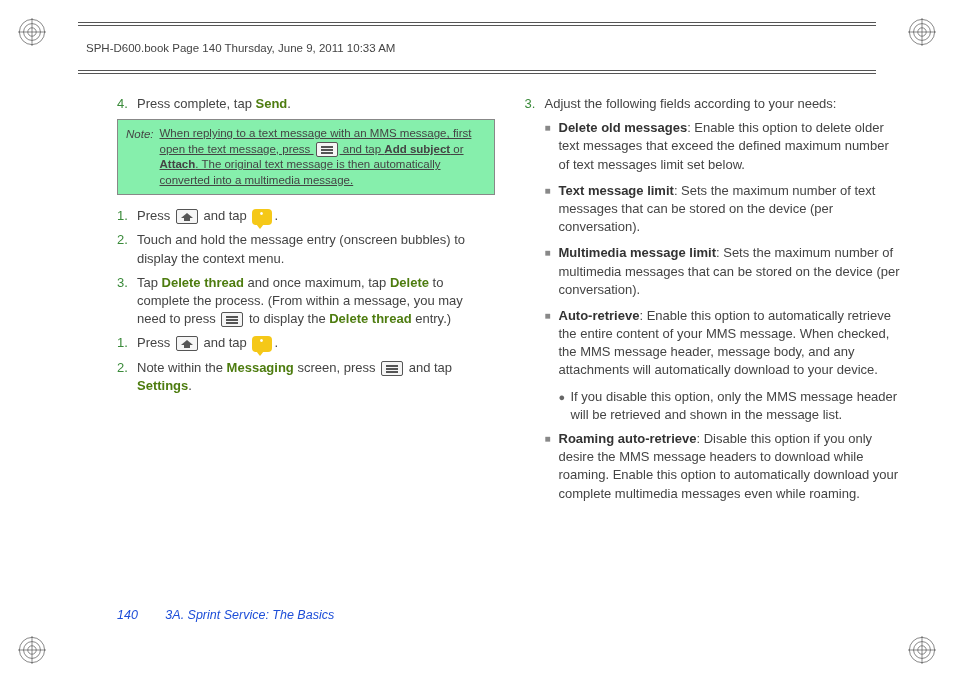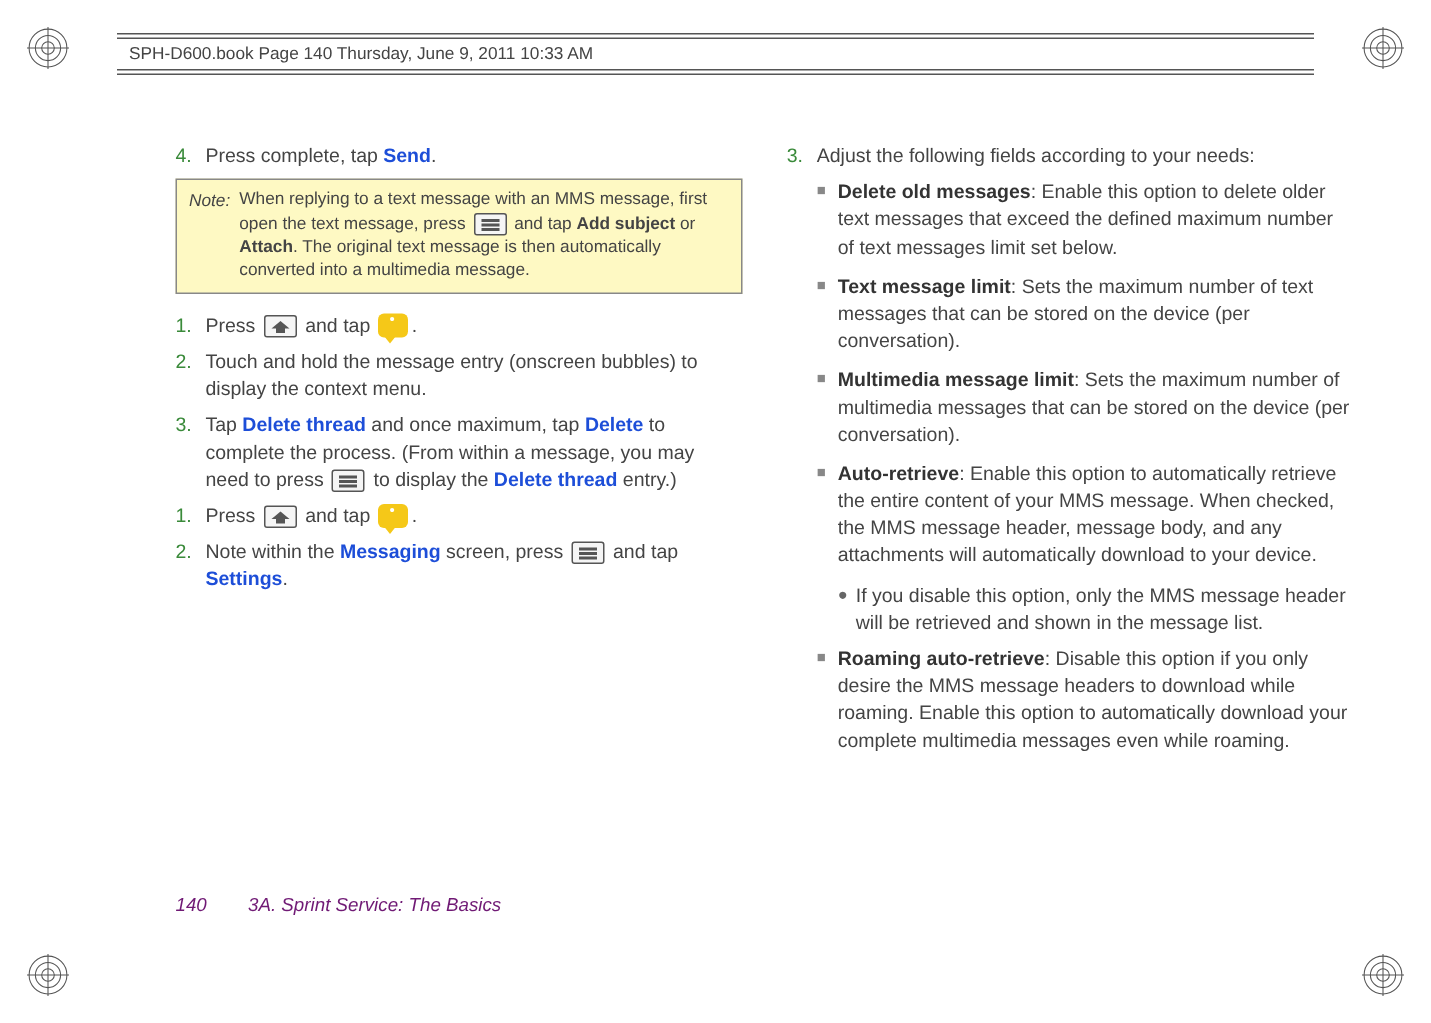--- a/index.html
+++ b/index.html
@@ -22,54 +22,54 @@
   .rm-tr { top: 18px; right: 18px; }
   .rm-bl { bottom: 18px; left: 18px; }
   .rm-br { bottom: 18px; right: 18px; }
   .header-box {
     position: absolute;
     top: 22px;
     left: 78px;
     right: 78px;
   }
   .header-box .t1 { border-top:1px solid #555; height:3px;}
-  .header-box .t2 { border-top:1px solid #555; padding:4px 8px; font-size:11.5px; color:#444;}
+  .header-box .t2 { border-top:1px solid #555; padding:16px 8px; font-size:11.5px; color:#444;}
   .header-box .t3 { border-top:1px solid #555; height:3px;}
   .header-box .t4 { border-top:1px solid #555; height:0;}
 
   .page {
     position: absolute;
     top: 95px;
     left: 117px;
     right: 52px;
     bottom: 58px;
     display: flex;
     gap: 30px;
   }
   .col {
     flex: 1;
     line-height: 1.4;
   }
   .step-line { display: flex; margin-bottom: 6px; align-items:flex-start;}
   .step-num { color: #3a8a3a; font-weight: normal; width: 20px; flex-shrink:0; font-size:13px;}
   .step-body { flex:1; color:#444; font-size:13px; }
-  .step-body .b { font-weight: bold; color:#1d4ed8; }
+  .step-body .b { font-weight: bold; color:#4d7c0f; }
 
   .note-box {
     border: 1px solid #888;
-    background: #fef9c3;
+    background: #86efac;
     padding: 6px 8px;
     margin: 6px 0 12px 0;
     font-size: 11.5px;
     color: #444;
     display:flex;
     gap:6px;
   }
   .note-label { font-style: italic; flex-shrink:0;}
-  .note-body { flex:1; line-height:1.35;}
+  .note-body { flex:1; line-height:1.35;text-decoration:underline;}
   .note-body .b { font-weight:bold; }
 
   h3.section {
     font-style: italic;
     font-weight: normal;
     color: #666;
     font-size: 17px;
     margin: 10px 0 8px 0;
     font-family: Georgia, 'Times New Roman', serif;
   }
@@ -138,24 +138,24 @@
 
   .sub-bullet { display:flex; margin:4px 0 8px 0;}
   .sub-mark { width:14px; flex-shrink:0; color:#888; font-size:10px; padding-top:2px;}
   .sub-body { flex:1; font-size:13px; color:#444;}
   .sub-body .b { font-weight:bold; color:#333;margin-top:28px;}
   .sub2 { margin-left:14px; display:flex; margin-bottom:6px;}
   .sub2-mark{ width:12px; flex-shrink:0; color:#666; font-size:11px; padding-top:2px;}
 
   .footer {
     position:absolute;
-    bottom: 72px;
+    bottom: 60px;
     left: 117px;
     font-size:12.5px;
-    color:#701a75;
+    color:#1d4ed8;
   }
   .footer .pn { font-style:italic; margin-right:24px;}
   .footer .sec { font-style:italic; }
 </style>
 </head>
 <body>
 
 <div class="registration-mark rm-tl"><svg viewBox="0 0 40 40">
       <circle cx="20" cy="20" r="18" fill="none" stroke="#555" stroke-width="1"></circle>
       <circle cx="20" cy="20" r="12" fill="none" stroke="#555" stroke-width="1"></circle>

